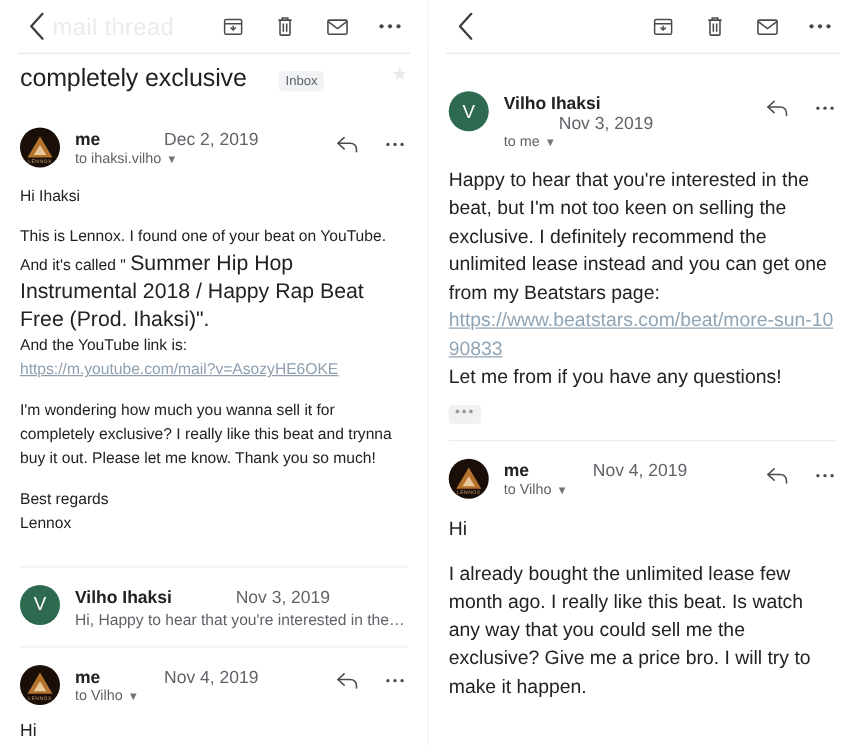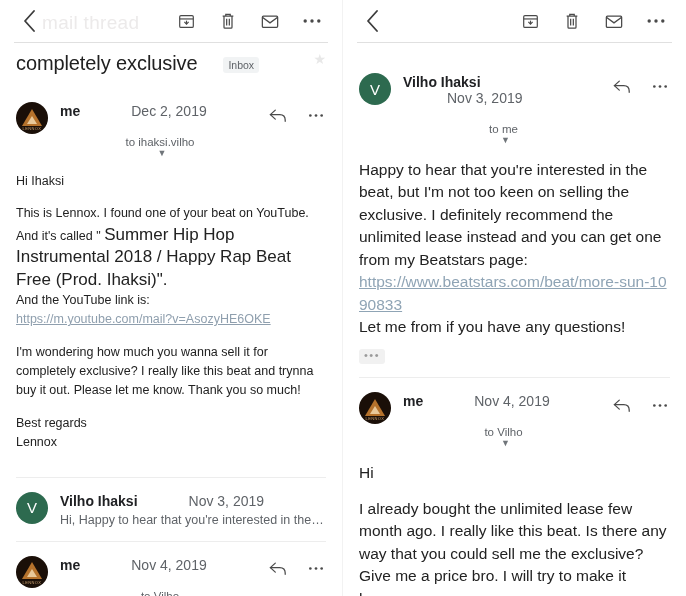--- a/index.html
+++ b/index.html
@@ -174,24 +174,23 @@
     margin-right: 7px;
   }
   .sender-date {
     font-size: 14px;
     color: #5f6368;
     margin-left: 44px;
   }
   .recipient {
     font-size: 11.5px;
     color: #5f6368;
-    margin-top: 17px;
+    margin-top: 2px;
     display: flex;
     align-items: center;
-    flex-direction: column;
   }
   .recipient .caret {
     margin-left: 4px;
     font-size: 9px;
     color: #70757a;
   }
   .snippet {
     font-size: 12.5px;
     color: #5f6368;
     margin-top: 4px;
@@ -530,21 +529,21 @@
                 <circle cx="2.2" cy="3" r="1.6"></circle>
                 <circle cx="9" cy="3" r="1.6"></circle>
                 <circle cx="15.8" cy="3" r="1.6"></circle>
               </svg>
           </div>
         </div>
       </div>
 
       <div class="body body-md">
         <p>Hi</p>
-        <p>I already bought the unlimited lease few month ago. I really like this beat. Is there any way that you could sell me the exclusive? Give me a price bro. I will try to make it happen.</p>
+        <p>I already bought the unlimited lease few month ago. I really like this beat. Is watch any way that you could sell me the exclusive? Give me a price bro. I will try to make it happen.</p>
         <p style="margin-bottom:6px">
           <br>
           
         </p>
 
       </div>
     </div>
 
   </div>
 </div>

